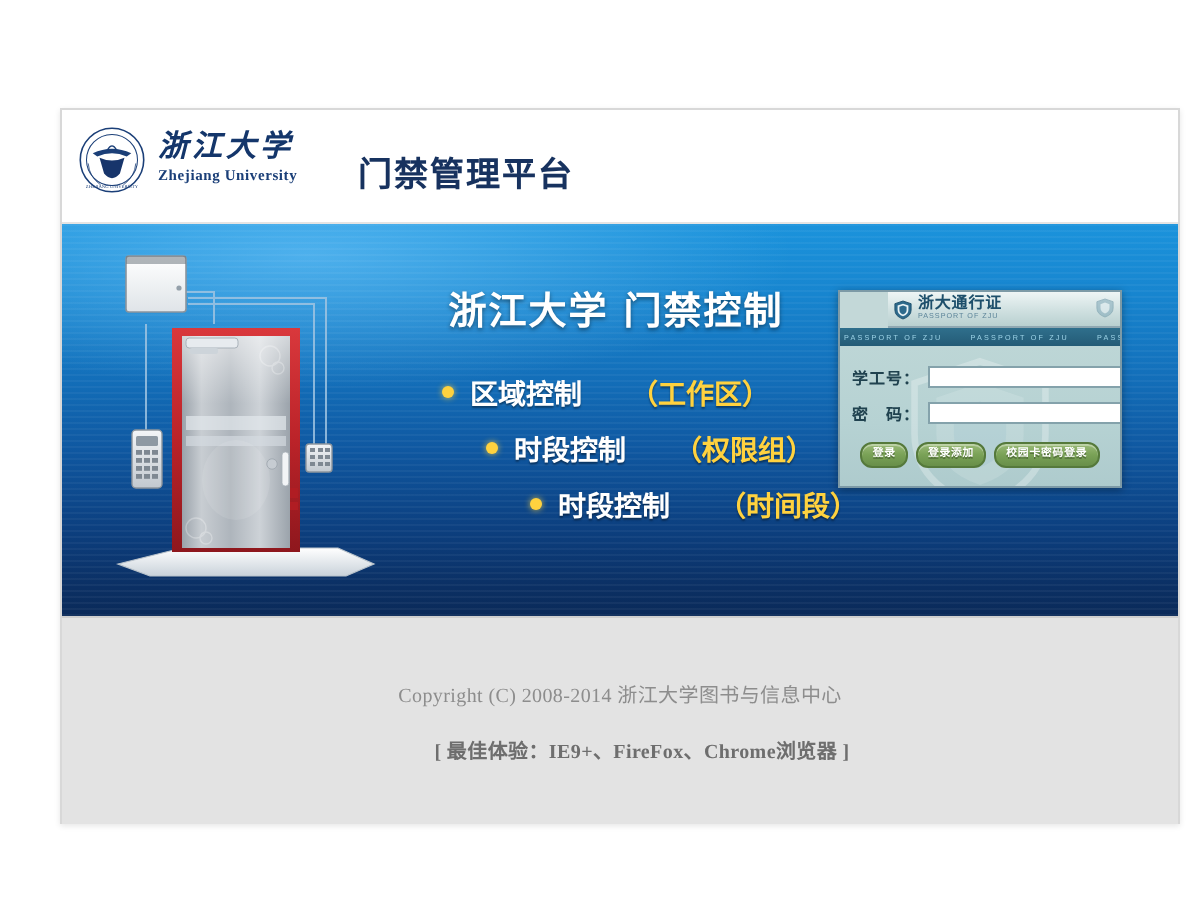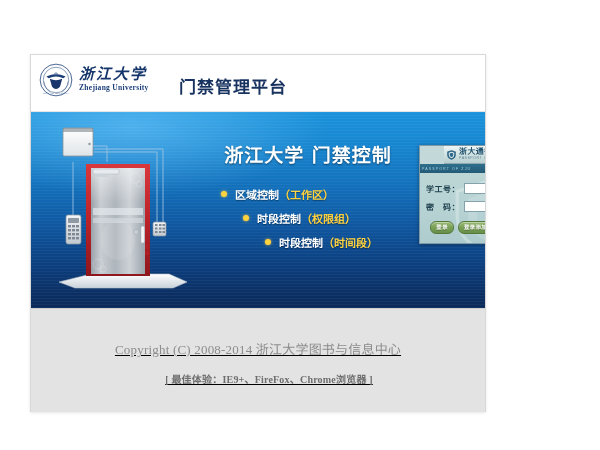--- a/index.html
+++ b/index.html
@@ -18,27 +18,26 @@
     width: 600px;
     height: 450px;
     background: #ffffff;
   }
 
   
   .site-card {
     position: absolute;
     left: 30px;
     top: 54px;
-    width: 456px;
+    width: 560px;
     height: 358px;
     background: #000000;
     border: 1px solid #d8d8d8;
     box-sizing: border-box;
     box-shadow: 0 1px 3px rgba(0,0,0,0.10);
-    text-decoration: underline;
   }
 
   
   .site-header {
     position: relative;
     height: 57px;
     background: #ffffff;
     border-bottom: 1px solid #e4e4e4;
     box-sizing: border-box;
   }
@@ -162,21 +161,21 @@
   .hero-bullets {
     list-style: none;
     margin: 19px 0 0 0;
     padding: 0;
   }
 
   .hero-bullets li {
     display: flex;
     align-items: center;
     justify-content: flex-start;
-    font-size: 11px;
+    font-size: 14px;
     font-weight: 700;
     color: #ffffff;
     margin-bottom: 8px;
     white-space: nowrap;
     text-shadow: 0 1px 1px rgba(0,0,0,0.4);
   }
 
   .hero-bullets li.indent-1 { padding-left: 22px; }
   .hero-bullets li.indent-2 { padding-left: 44px; }
   .hero-bullets li.indent-3 { padding-left: 66px; }
@@ -184,21 +183,21 @@
   .bullet-dot {
     width: 6px;
     height: 6px;
     border-radius: 50%;
     background: #ffd23f;
     margin-right: 8px;
     flex: 0 0 auto;
     box-shadow: 0 0 3px rgba(255,210,63,0.8);
   }
 
-  .hl-amber { color: #ffd23f; }
+  .hl-amber { color: #ffd23f; padding-left: 24px; }
 
   
   .login-widget {
     position: absolute;
     left: 388px;
     top: 33px;
     width: 140px;
     z-index: 3;
     border: 1px solid #7d9aa6;
     background: #c3d8d8;
@@ -354,21 +353,21 @@
     background: #e3e3e3;
     border-top: 1px solid #cfcfcf;
     text-align: center;
     box-sizing: border-box;
   }
 
   .footer-copyright {
     margin: 0;
     padding-top: 30px;
     font-family: "Liberation Serif", "DejaVu Serif", serif;
-    font-size: 13px;
+    font-size: 10px;
     color: #8d8d8d;
     letter-spacing: 0.2px;
     white-space: nowrap;
   }
 
   .footer-browsers {
     margin: 13px 0 0 12px;
     font-family: "Liberation Serif", "DejaVu Serif", serif;
     font-size: 10px;
     font-weight: 700;

